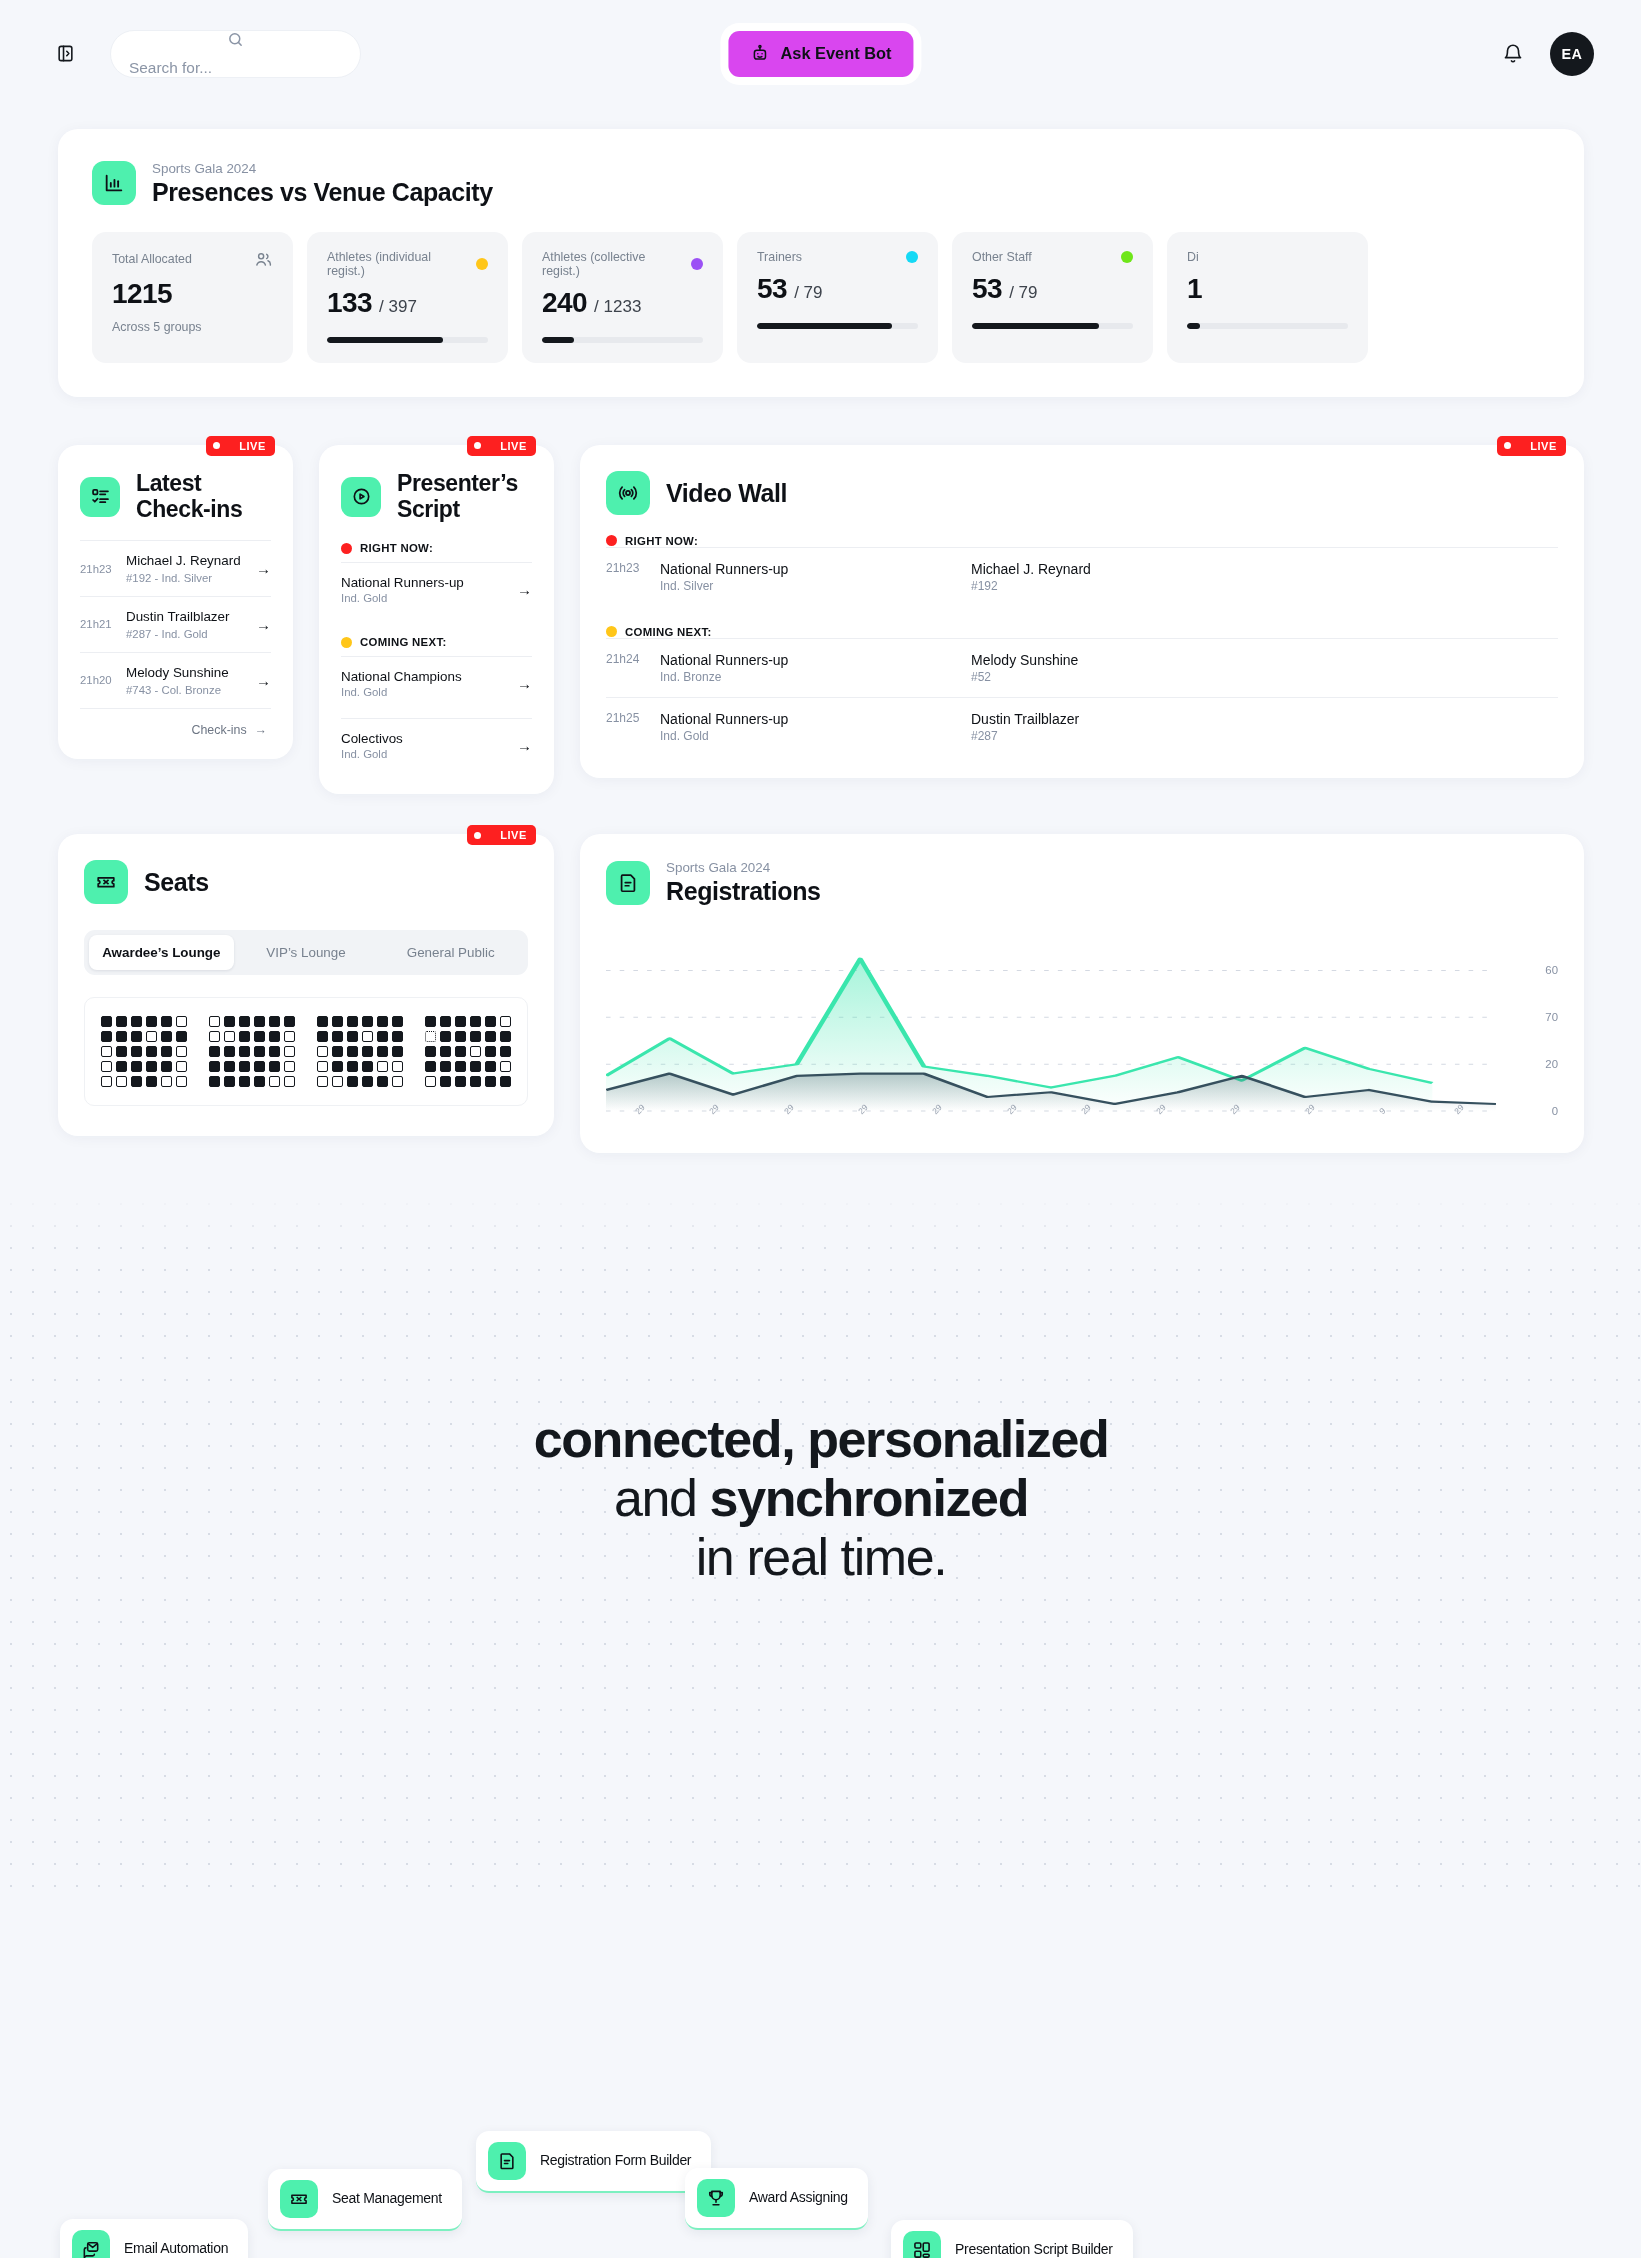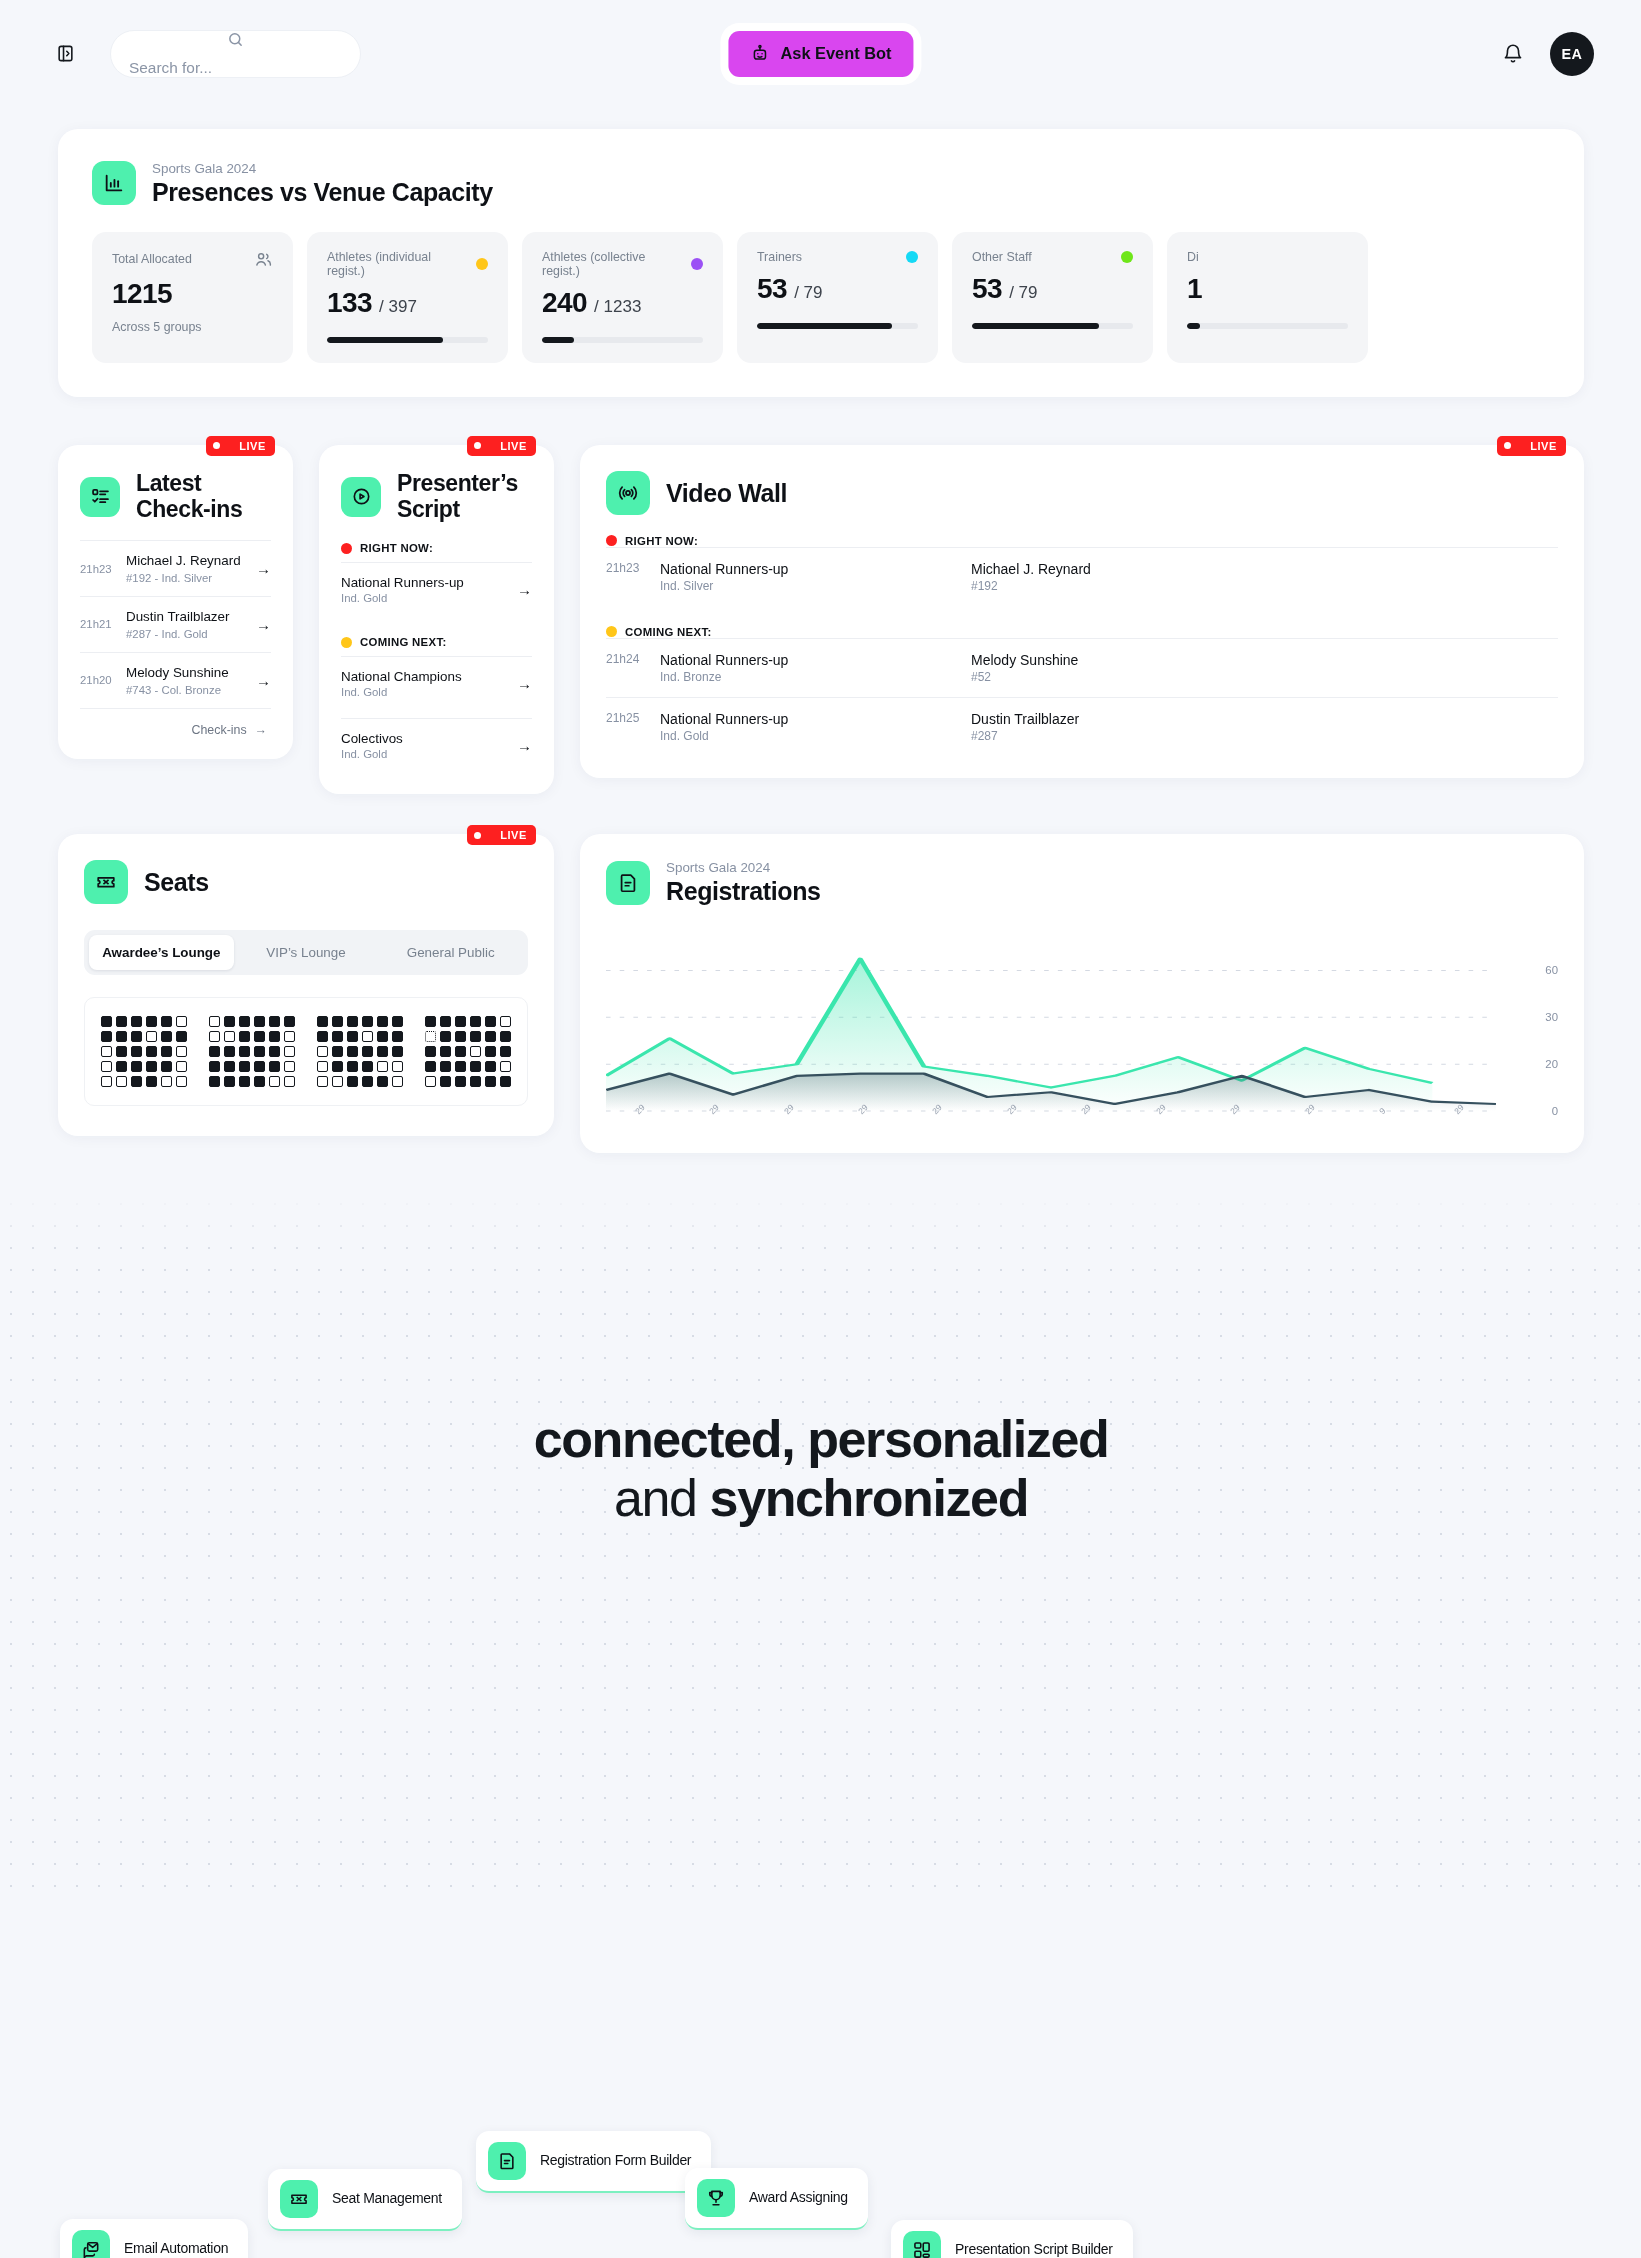--- a/index.html
+++ b/index.html
@@ -595,21 +595,21 @@
               <line x1="0" y1="117.85714285714286" x2="390" y2="117.85714285714286" stroke="#d4d9e2" stroke-width="1" stroke-dasharray="2 4"></line>
               <line x1="0" y1="70.71428571428572" x2="390" y2="70.71428571428572" stroke="#d4d9e2" stroke-width="1" stroke-dasharray="2 4"></line>
               <line x1="0" y1="23.571428571428584" x2="390" y2="23.571428571428584" stroke="#d4d9e2" stroke-width="1" stroke-dasharray="2 4"></line>
               <path d="M0.0,129.6 L27.9,91.9 L55.7,127.3 L83.6,117.9 L111.4,11.8 L139.3,120.2 L167.1,129.6 L195.0,141.4 L222.9,129.6 L250.7,110.8 L278.6,134.4 L306.4,101.4 L334.3,122.6 L362.1,136.7 L362.1,165 L0,165 Z" fill="url(#g0)"></path>
               <path d="M0.0,129.6 L27.9,91.9 L55.7,127.3 L83.6,117.9 L111.4,11.8 L139.3,120.2 L167.1,129.6 L195.0,141.4 L222.9,129.6 L250.7,110.8 L278.6,134.4 L306.4,101.4 L334.3,122.6 L362.1,136.7" fill="none" stroke="#3ae6ad" stroke-width="2.2" stroke-linejoin="round"></path>
               <path d="M0.0,143.8 L27.9,127.3 L55.7,148.5 L83.6,129.6 L111.4,127.3 L139.3,127.3 L167.1,150.9 L195.0,146.1 L222.9,157.9 L250.7,146.1 L278.6,129.6 L306.4,150.9 L334.3,143.8 L362.1,155.6 L390.0,157.9 L390.0,165 L0,165 Z" fill="url(#g1)"></path>
               <path d="M0.0,143.8 L27.9,127.3 L55.7,148.5 L83.6,129.6 L111.4,127.3 L139.3,127.3 L167.1,150.9 L195.0,146.1 L222.9,157.9 L250.7,146.1 L278.6,129.6 L306.4,150.9 L334.3,143.8 L362.1,155.6 L390.0,157.9" fill="none" stroke="#36505e" stroke-width="2.2" stroke-linejoin="round"></path>
             </svg>
             <div class="ylab" style="top: 180px;">0</div>
             <div class="ylab" style="top: 133px;">20</div>
-            <div class="ylab" style="top: 86px;">30</div>
+            <div class="ylab" style="top: 86px;">70</div>
             <div class="ylab" style="top: 39px;">60</div>
             <div class="xlabs">
               <div class="xlab" style="left: 3%; top: 6px;">29</div>
               <div class="xlab" style="left: 11.3636%; top: 6px;">29</div>
               <div class="xlab" style="left: 19.7273%; top: 6px;">29</div>
               <div class="xlab" style="left: 28.0909%; top: 6px;">29</div>
               <div class="xlab" style="left: 36.4545%; top: 6px;">29</div>
               <div class="xlab" style="left: 44.8182%; top: 6px;">29</div>
               <div class="xlab" style="left: 53.1818%; top: 6px;">29</div>
               <div class="xlab" style="left: 61.5455%; top: 6px;">29</div>
@@ -620,20 +620,21 @@
             </div>
           </div>
       </div>
     </div>
   </div>
 
   <div class="bottom">
     <div class="headline">
       <div><b>connected, personalized</b></div>
       <div><span class="lt">and </span><b>synchronized</b></div>
+      <div class="lt">in real time.</div>
     </div>
     <div id="pills">
         <div class="pill" style="left: 476px; top: 938px; min-width: 184px;">
           <span class="ico">
             <svg width="20" height="20" viewBox="0 0 24 24" fill="none" stroke="#0e1116" stroke-width="1.9" stroke-linecap="round" stroke-linejoin="round">
               <path d="M6 3.5h9l4 4V20a1 1 0 0 1-1 1H6a1 1 0 0 1-1-1V4.5a1 1 0 0 1 1-1z"></path>
               <path d="M9 11.5h6M9 15h4"></path>
             </svg>
           </span>
           <span class="lbl">Registration Form Builder</span>

